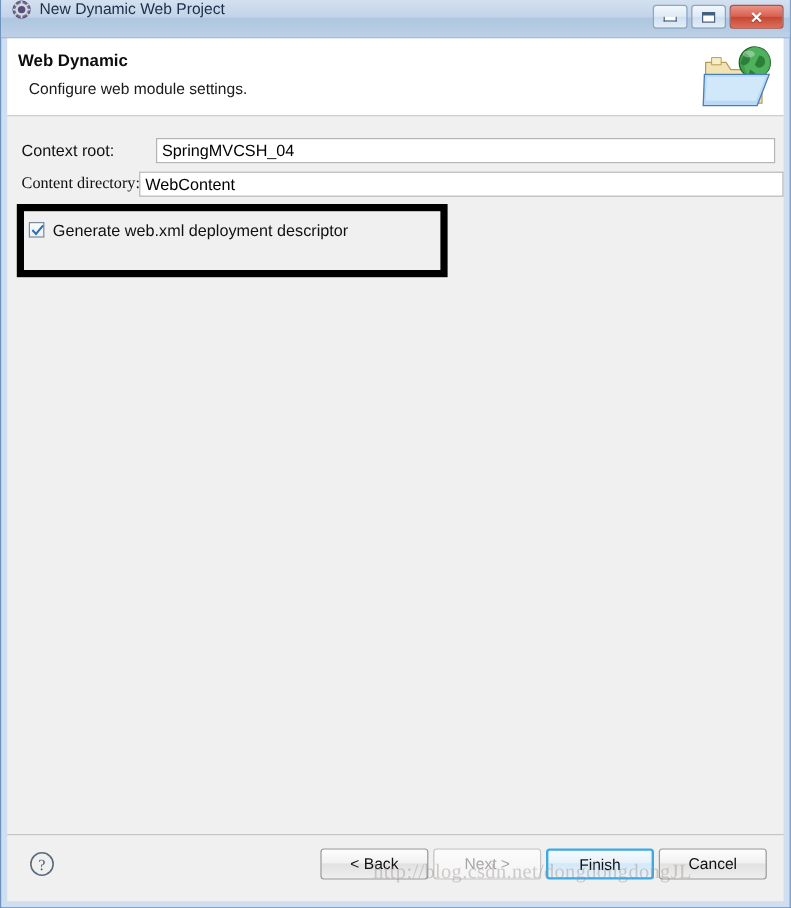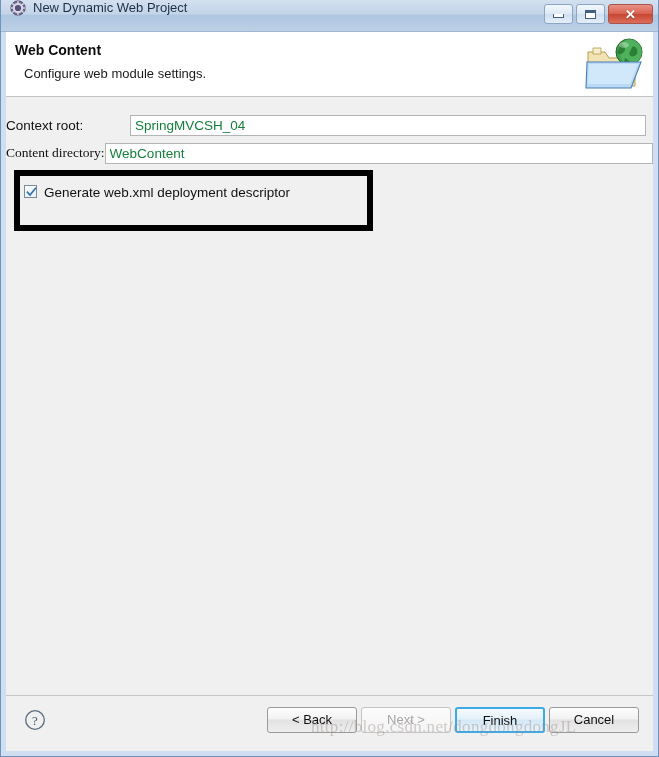--- a/index.html
+++ b/index.html
@@ -144,33 +144,33 @@
     display: flex;
     align-items: center;
   }
   #row-context-root { top: 17px; }
   #row-content-dir  { top: 45px; }
 
   .field-label {
     font-size: 13.5px;
     color: #111111;
     white-space: nowrap;
-    padding-left: 0;
+    padding-left: 12px;
     box-sizing: border-box;
   }
   #label-context-root { width: 124px; }
   #label-content-dir  { width: 110px; font-family: Liberation Serif, serif; }
 
   .text-input {
     height: 21px;
     border: 1px solid #b4b4b4;
     background: #ffffff;
     font-family: "Liberation Sans", sans-serif;
     font-size: 13.5px;
-    color: #15803d;
+    color: #000000;
     padding: 0 4px;
     box-sizing: border-box;
     outline: none;
     line-height: 19px;
   }
   #input-context-root { width: 516px; }
   #input-content-dir  { width: 626px; }
 
   
   #annotation-box {
@@ -302,21 +302,21 @@
       <div class="win-btn">
         <div class="glyph-max"></div>
       </div>
       <div class="win-btn close">
         <span class="glyph-close">✕</span>
       </div>
     </div>
   </div>
 
   <div id="header">
-    <div id="header-title">Web Content</div>
+    <div id="header-title">Web Dynamic</div>
     <div id="header-subtitle">Configure web module settings.</div>
 
     <div id="header-icon">
       <svg width="62" height="56" viewBox="0 0 62 56">
 
         <path d="M3 16 L3 50 L50 50 L50 22 L24 22 L20 16 Z" fill="#f2e3b4" stroke="#b79b4f" stroke-width="1"></path>
         <path d="M8 12 L8 18 L16 18 L16 12 Z" fill="#f7eecb" stroke="#b79b4f" stroke-width="0.8"></path>
 
         <circle cx="44" cy="16" r="13" fill="#3f9f4a" stroke="#1f5f27" stroke-width="1"></circle>
         <path d="M44 3 a13 13 0 0 1 0 26 a9 13 0 0 1 0 -26 z" fill="#5fc06b" opacity="0.55"></path>

